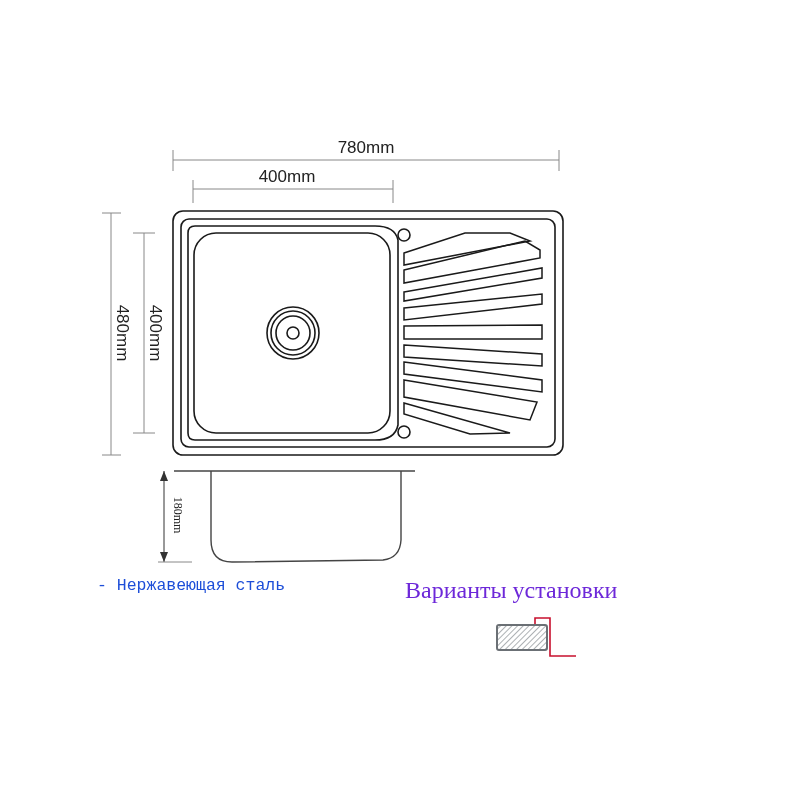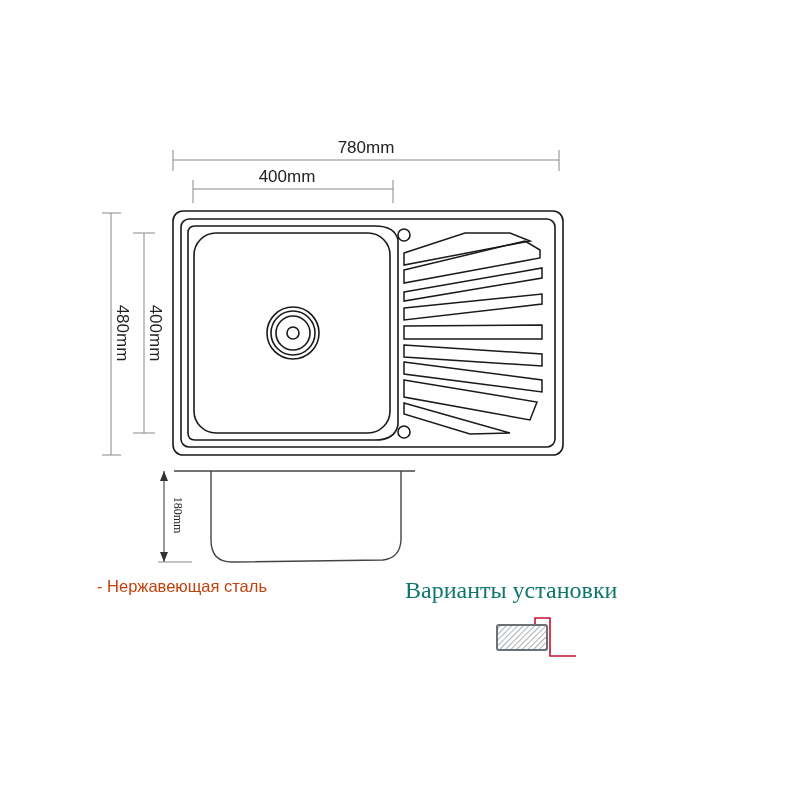--- a/index.html
+++ b/index.html
@@ -1,22 +1,22 @@
 <!DOCTYPE html>
 <html><head>
 <meta charset="utf-8">
 <style>
   html, body { margin:0; padding:0; background:#ffffff; }
   body { width:800px; height:800px; position:relative; overflow:hidden; font-family:"Liberation Sans", sans-serif; }
   #drawing { position:absolute; left:0; top:0; width:800px; height:800px; }
   .dim-text { font-family:"Liberation Sans", sans-serif; font-size:17px; fill:#222; }
   .dim-serif { font-family:"Liberation Serif", serif; font-size:12px; fill:#222; }
-  .features { position:absolute; left:97px; top:576px; font-family:Liberation Sans, sans-serif; font-size:16.5px; color:#c2410c; line-height:20.5px; margin:0; padding:0; list-style:none; }
+  .features { position:absolute; left:97px; top:576px; font-family:Liberation Mono, monospace; font-size:16.5px; color:#1d4ed8; line-height:20.5px; margin:0; padding:0; list-style:none; }
   .features li { white-space:nowrap; }
-  .install-title { position:absolute; left:405px; top:577px; font-family:"Liberation Serif", serif; font-size:24px; color:#0f766e; white-space:nowrap; }
+  .install-title { position:absolute; left:405px; top:577px; font-family:"Liberation Serif", serif; font-size:24px; color:#6d28d9; white-space:nowrap; }
 </style>
 </head>
 <body>
 
 <svg id="drawing" viewBox="0 0 800 800" xmlns="http://www.w3.org/2000/svg">
   <defs>
     <pattern id="hatch" patternUnits="userSpaceOnUse" width="4" height="4" patternTransform="rotate(45)">
       <line x1="0" y1="0" x2="0" y2="4" stroke="#8a8f94" stroke-width="1.4"></line>
     </pattern>
   </defs>

